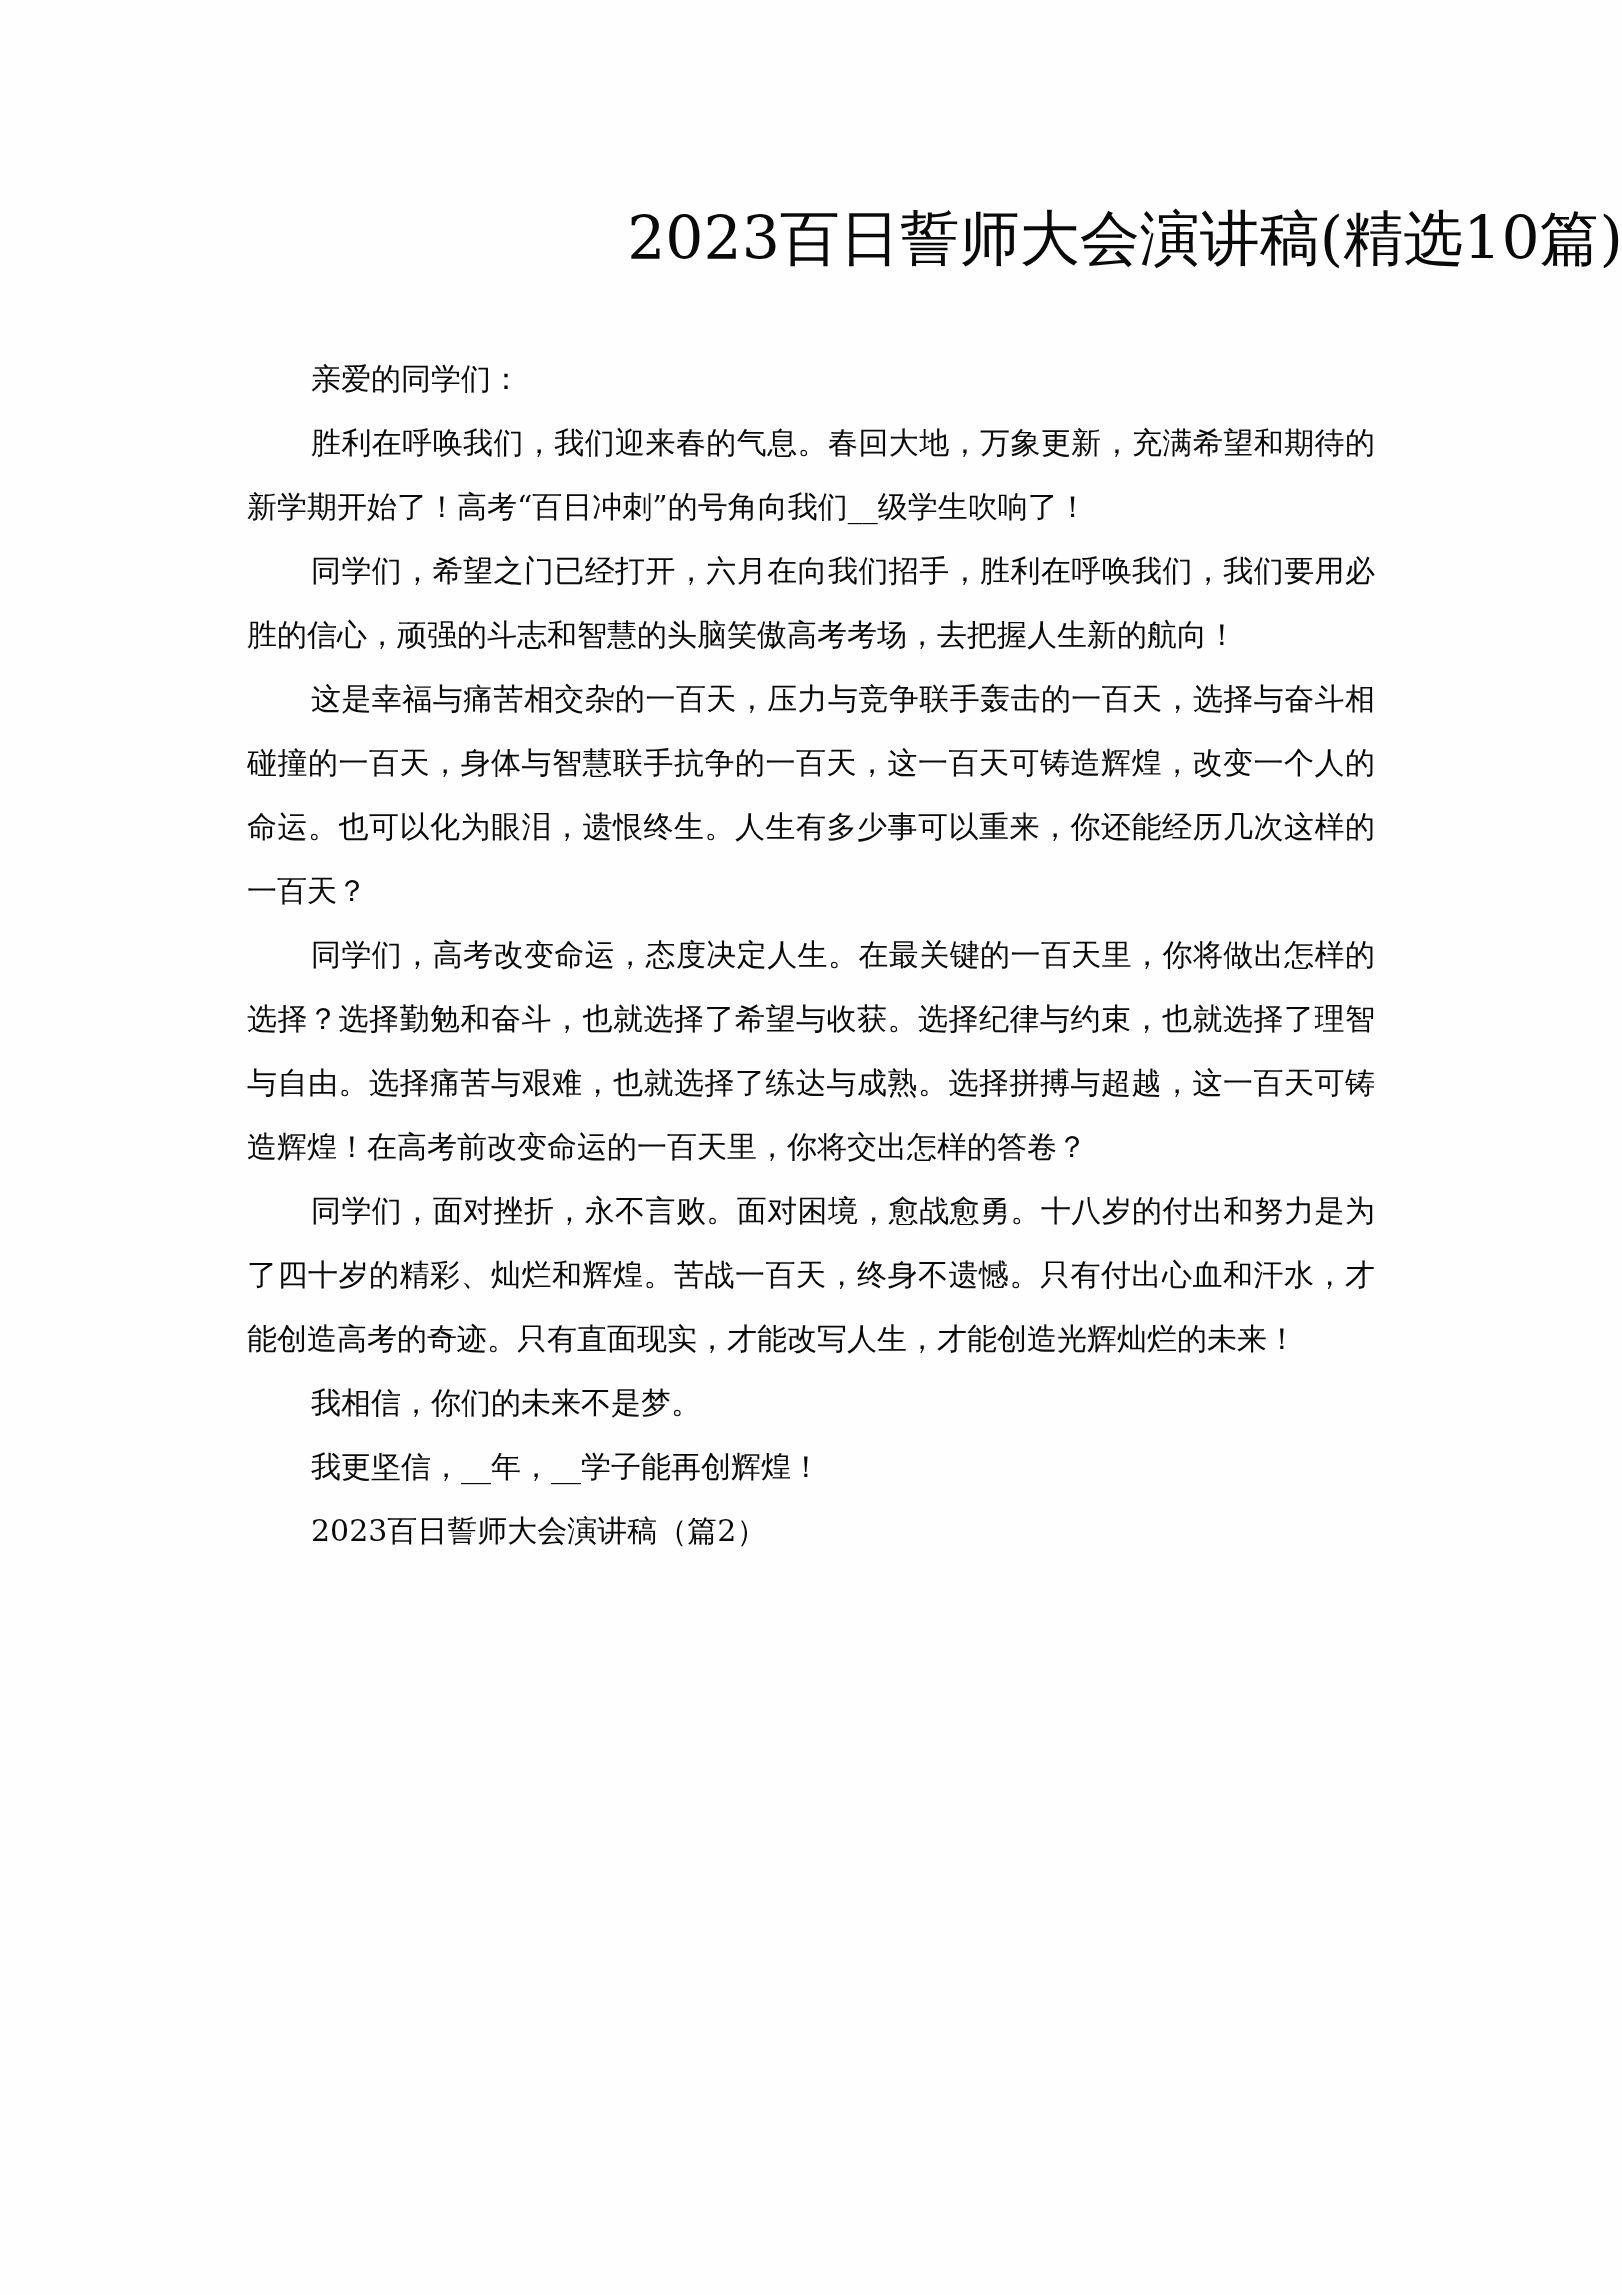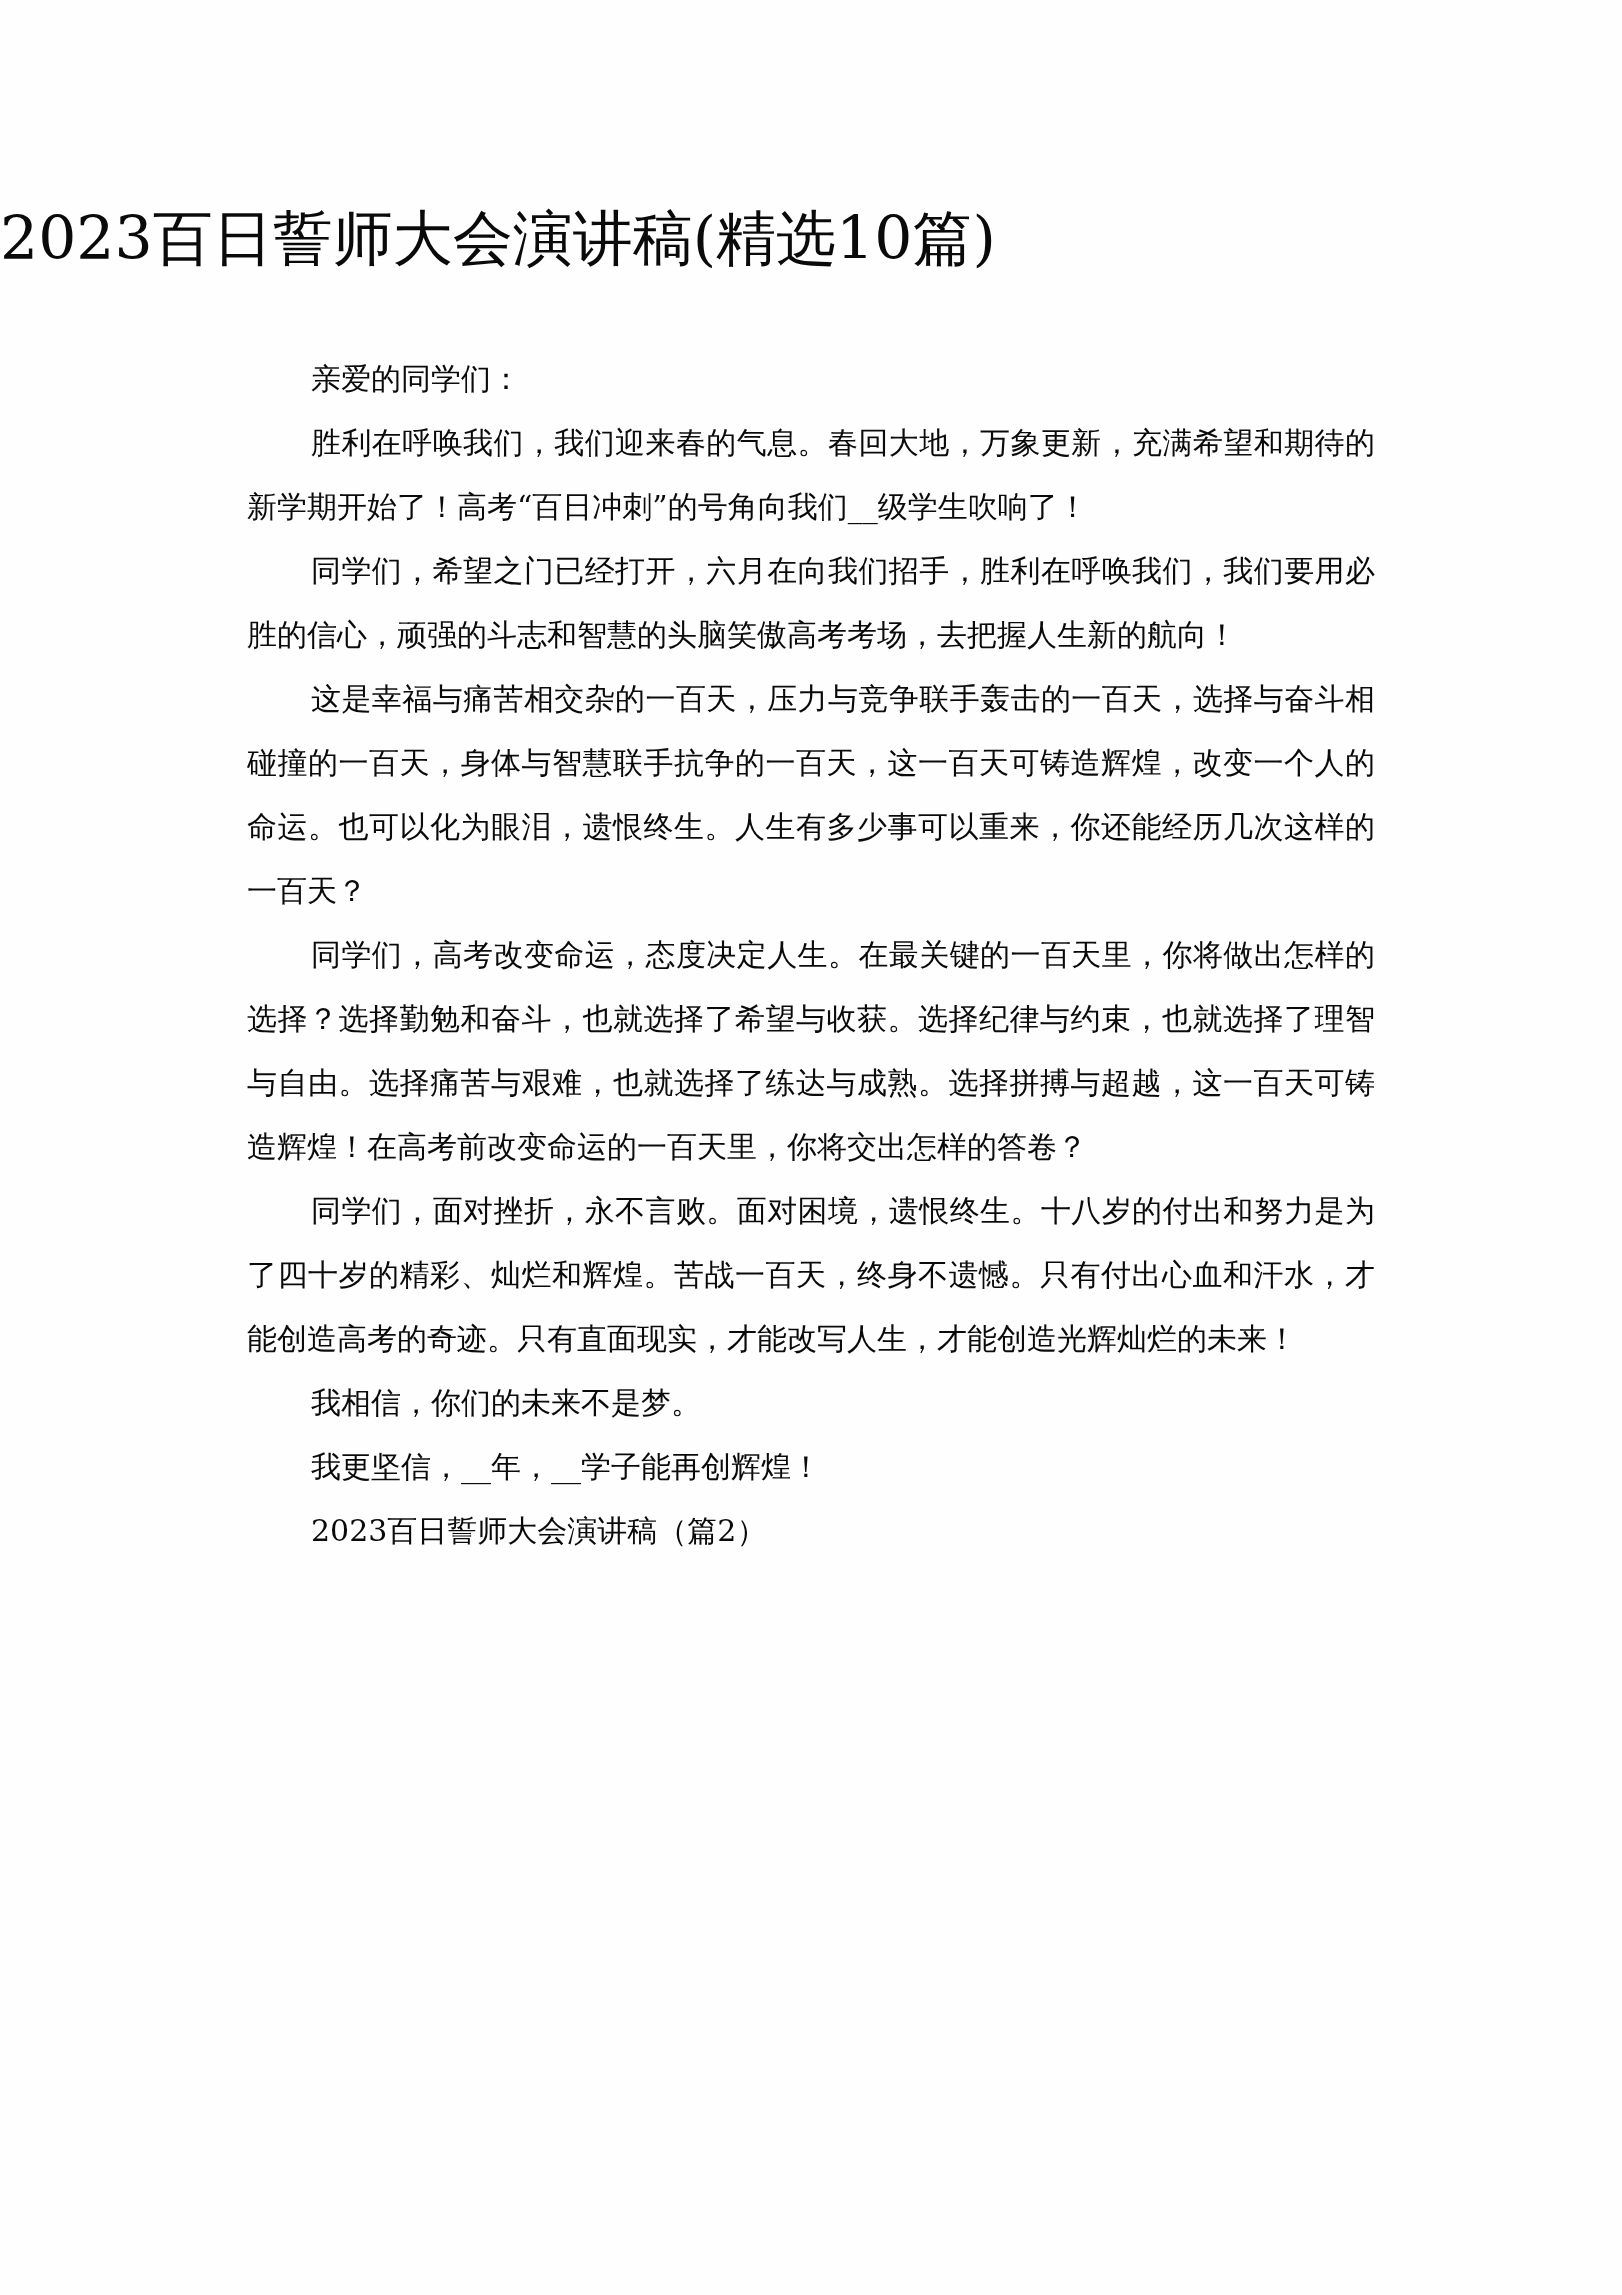--- a/index.html
+++ b/index.html
@@ -22,21 +22,21 @@
       height: 2295px;
       background: #fefefe;
     }
     .doc-title {
       position: absolute;
       left: 0;
       width: 1623px;
       top: 196px;
       height: 85px;
       line-height: 85px;
-      text-align: left;
+      text-align: right;
       font-size: 60px;
       font-weight: normal;
       margin: 0;
       letter-spacing: 0px;
       white-space: nowrap;
     }
     .body {
       position: absolute;
       left: 247px;
       top: 347px;
@@ -65,21 +65,21 @@
   <h1 class="doc-title">2023百日誓师大会演讲稿(精选10篇)</h1>
 
   <div class="body">
 
     <p class="line-indent">亲爱的同学们：</p>
 
     <p class="indent">胜利在呼唤我们，我们迎来春的气息。春回大地，万象更新，充满希望和期待的新学期开始了！高考“百日冲刺”的号角向我们__级学生吹响了！</p>
     <p class="indent">同学们，希望之门已经打开，六月在向我们招手，胜利在呼唤我们，我们要用必胜的信心，顽强的斗志和智慧的头脑笑傲高考考场，去把握人生新的航向！</p>
     <p class="indent">这是幸福与痛苦相交杂的一百天，压力与竞争联手轰击的一百天，选择与奋斗相碰撞的一百天，身体与智慧联手抗争的一百天，这一百天可铸造辉煌，改变一个人的命运。也可以化为眼泪，遗恨终生。人生有多少事可以重来，你还能经历几次这样的一百天？</p>
     <p class="indent">同学们，高考改变命运，态度决定人生。在最关键的一百天里，你将做出怎样的选择？选择勤勉和奋斗，也就选择了希望与收获。选择纪律与约束，也就选择了理智与自由。选择痛苦与艰难，也就选择了练达与成熟。选择拼搏与超越，这一百天可铸造辉煌！在高考前改变命运的一百天里，你将交出怎样的答卷？</p>
-    <p class="indent">同学们，面对挫折，永不言败。面对困境，遗恨终生。十八岁的付出和努力是为了四十岁的精彩、灿烂和辉煌。苦战一百天，终身不遗憾。只有付出心血和汗水，才能创造高考的奇迹。只有直面现实，才能改写人生，才能创造光辉灿烂的未来！</p>
+    <p class="indent">同学们，面对挫折，永不言败。面对困境，愈战愈勇。十八岁的付出和努力是为了四十岁的精彩、灿烂和辉煌。苦战一百天，终身不遗憾。只有付出心血和汗水，才能创造高考的奇迹。只有直面现实，才能改写人生，才能创造光辉灿烂的未来！</p>
 
     <p class="line-indent">我相信，你们的未来不是梦。</p>
     <p class="line-indent">我更坚信，__年，__学子能再创辉煌！</p>
 
     <p class="line-indent">2023百日誓师大会演讲稿（篇2）</p>
   </div>
 </div>
 
 
 </body></html>

